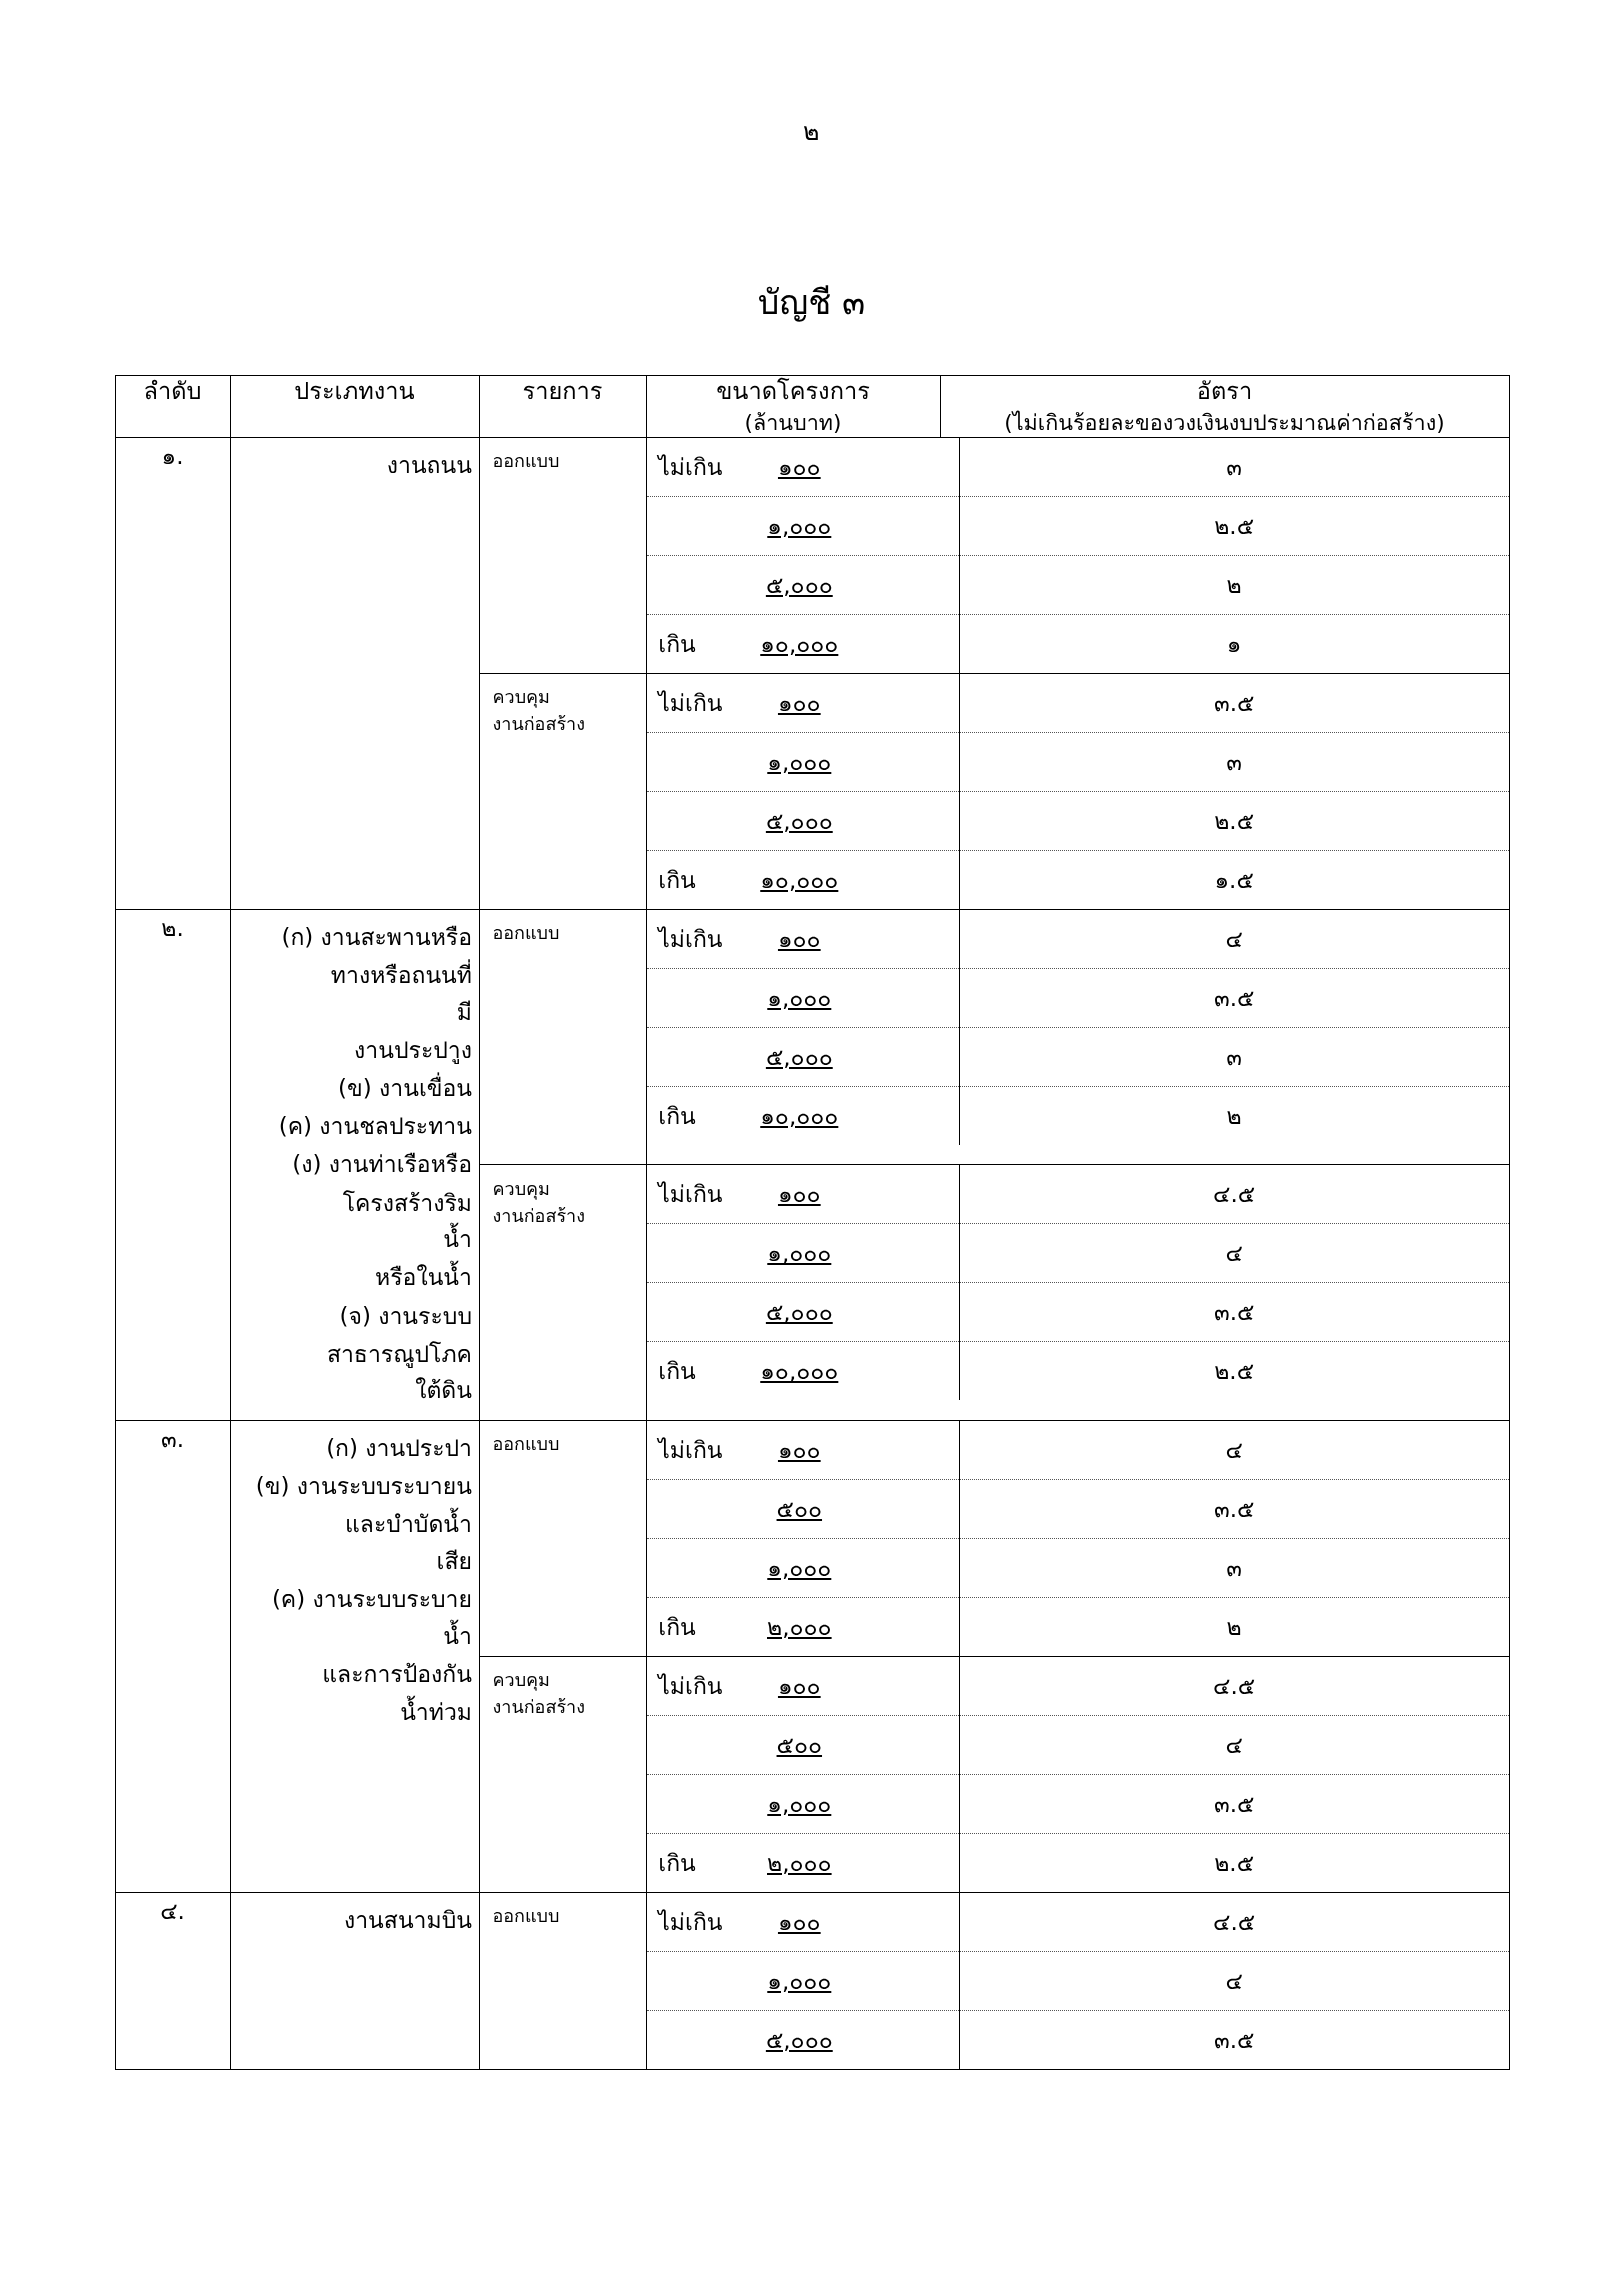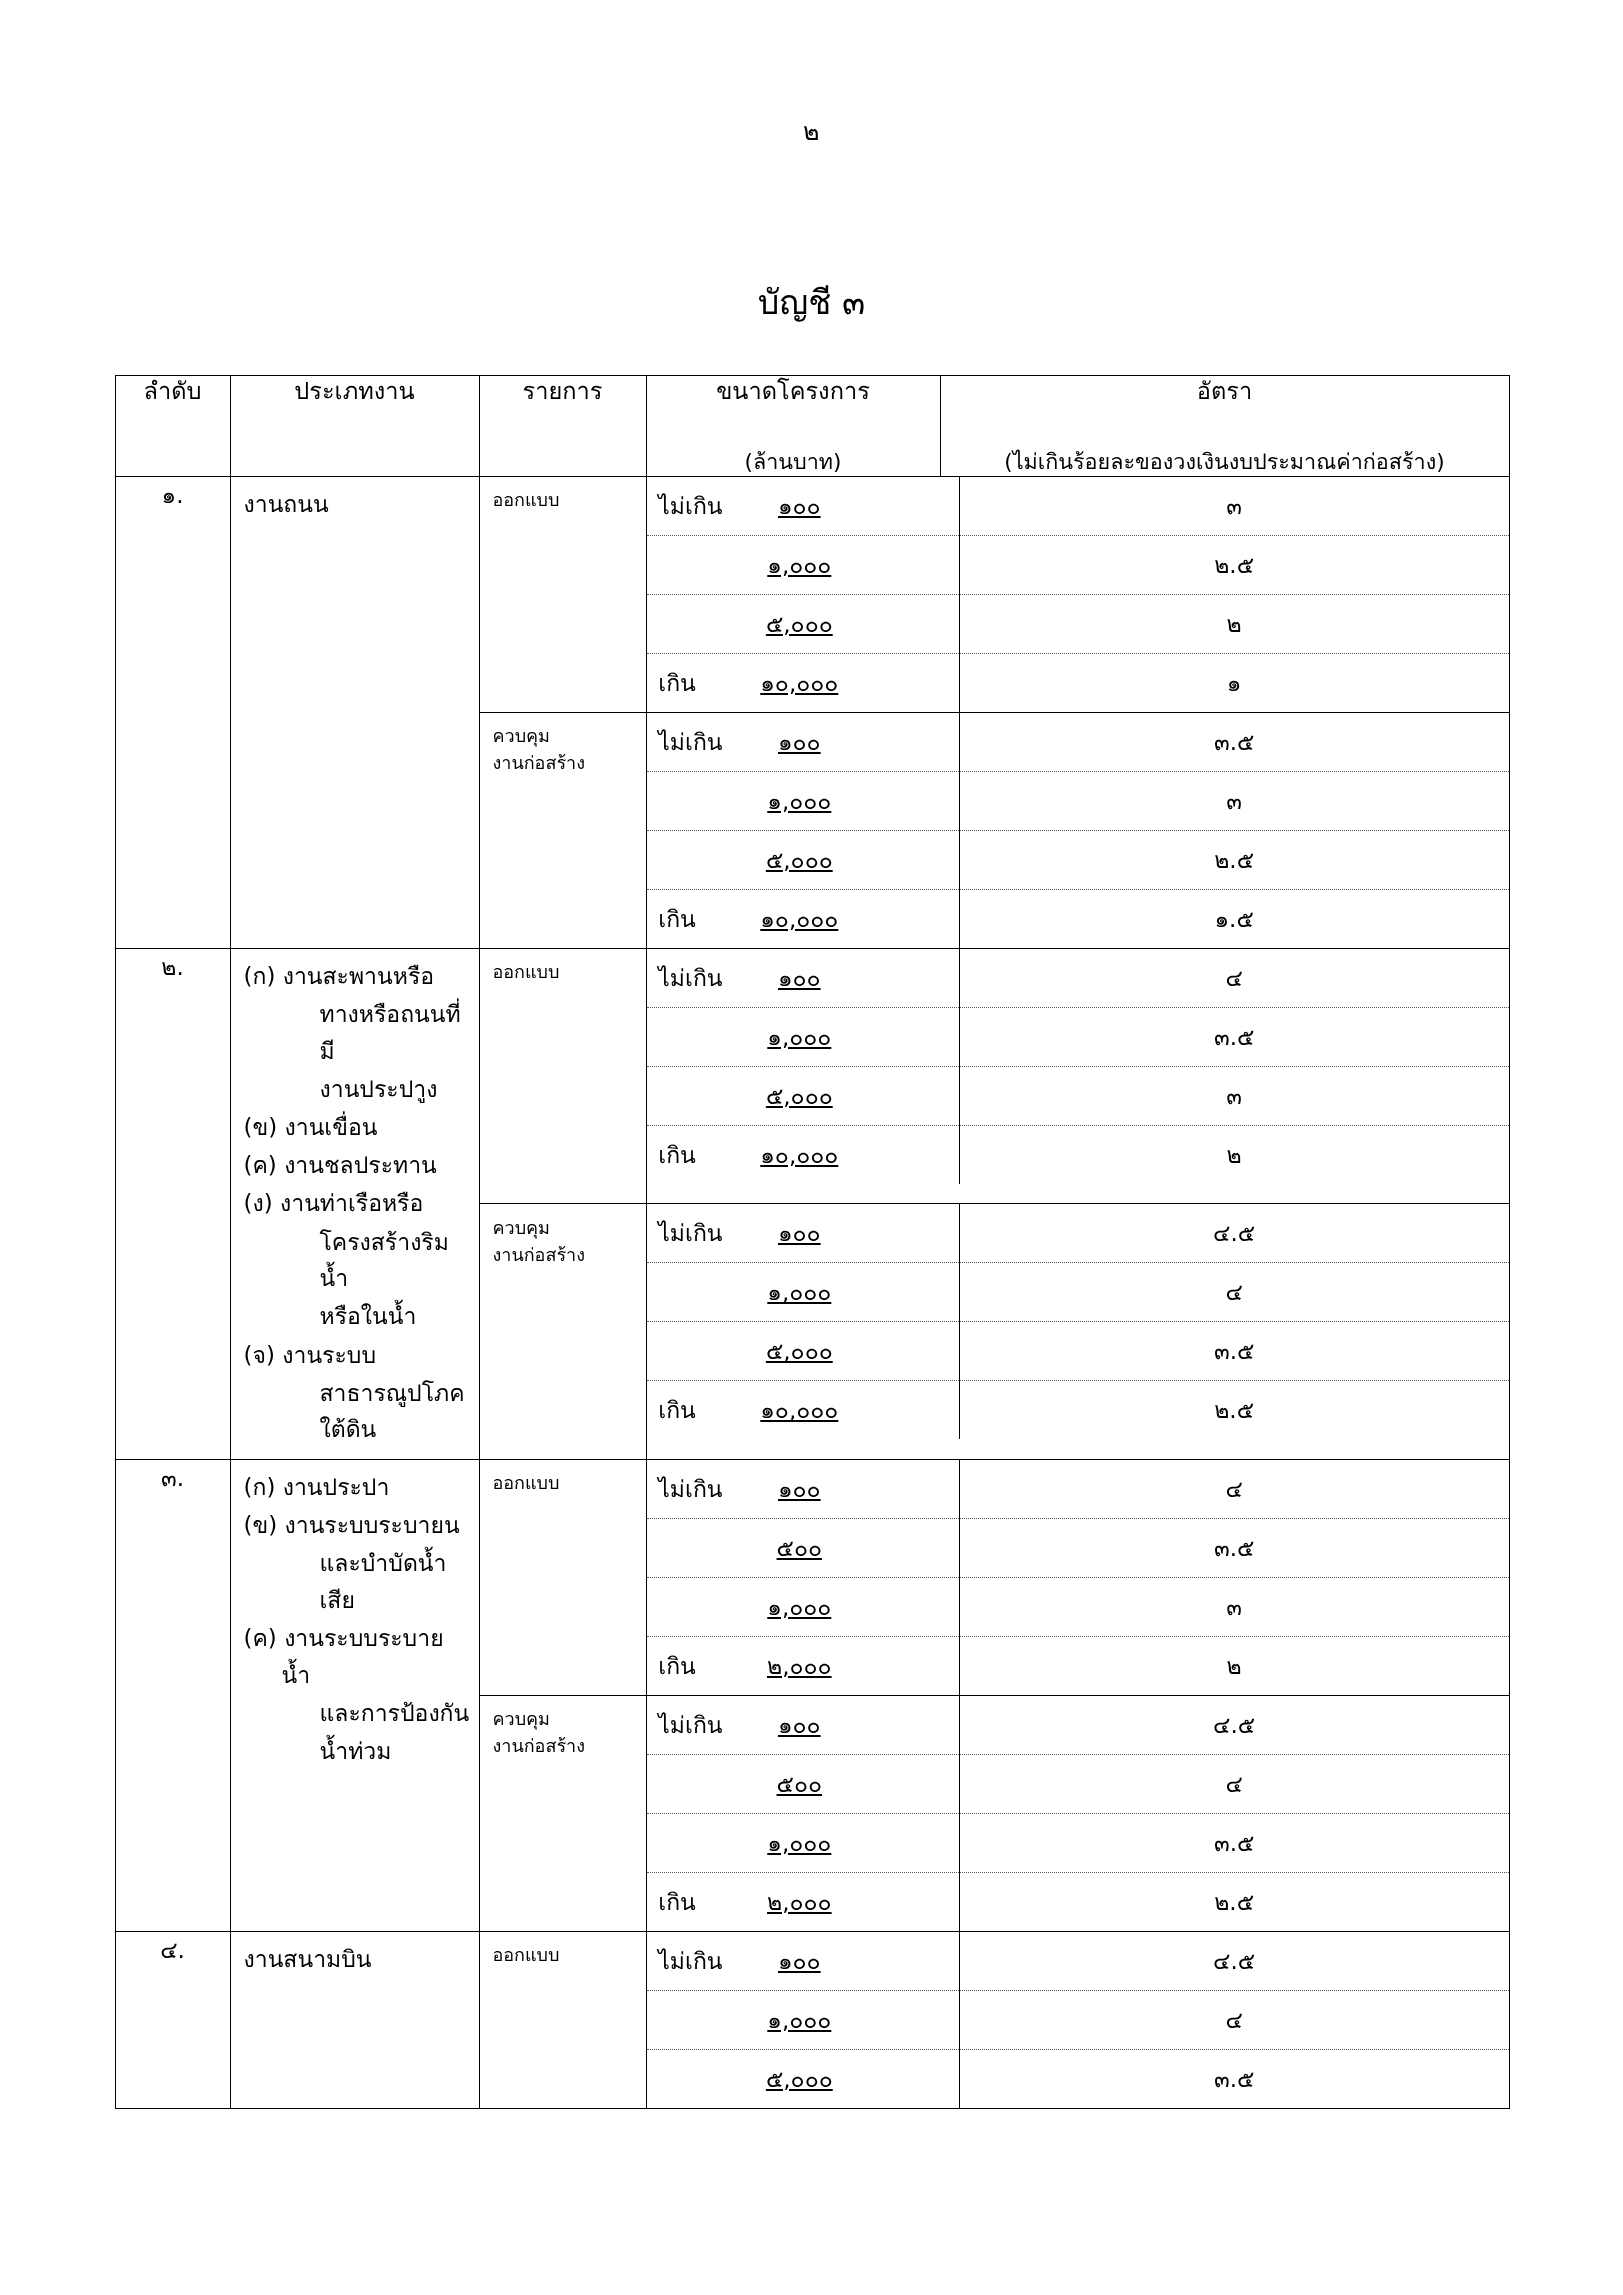--- a/index.html
+++ b/index.html
@@ -49,21 +49,20 @@
   .hdr td {
     text-align: center;
     font-size: 23.6px;
     padding: 10.5px 5.2px 11.8px 5.2px;
     line-height: 1.35;
     vertical-align: middle;
   }
   .hdr .sub {
     display: block;
     font-size: 21.6px;
-    margin-top: 39px;
   }
   .col-no { width: 115px; }
   .col-type { width: 249px; }
   .col-item { width: 167px; }
   .col-size { width: 294px; }
   .col-rate { width: 569px; }
 
   
   table.inner {
     width: 100%;
@@ -103,20 +102,21 @@
   .type-list {
     font-size: 23px;
     line-height: 1.6;
     padding: 9.2px 6.5px 9.2px 13px;
   }
   .type-list .li {
     display: block;
     padding-left: 38px;
     text-indent: -38px;
     margin-bottom: 1.3px;
+    text-align: right;
   }
   .item-label {
     font-size: 18px;
     line-height: 1.5;
     padding: 9.2px 6.5px 9.2px 13px;
   }
   .no-cell {
     font-size: 23px;
     text-align: center;
     padding-top: 10.5px;

